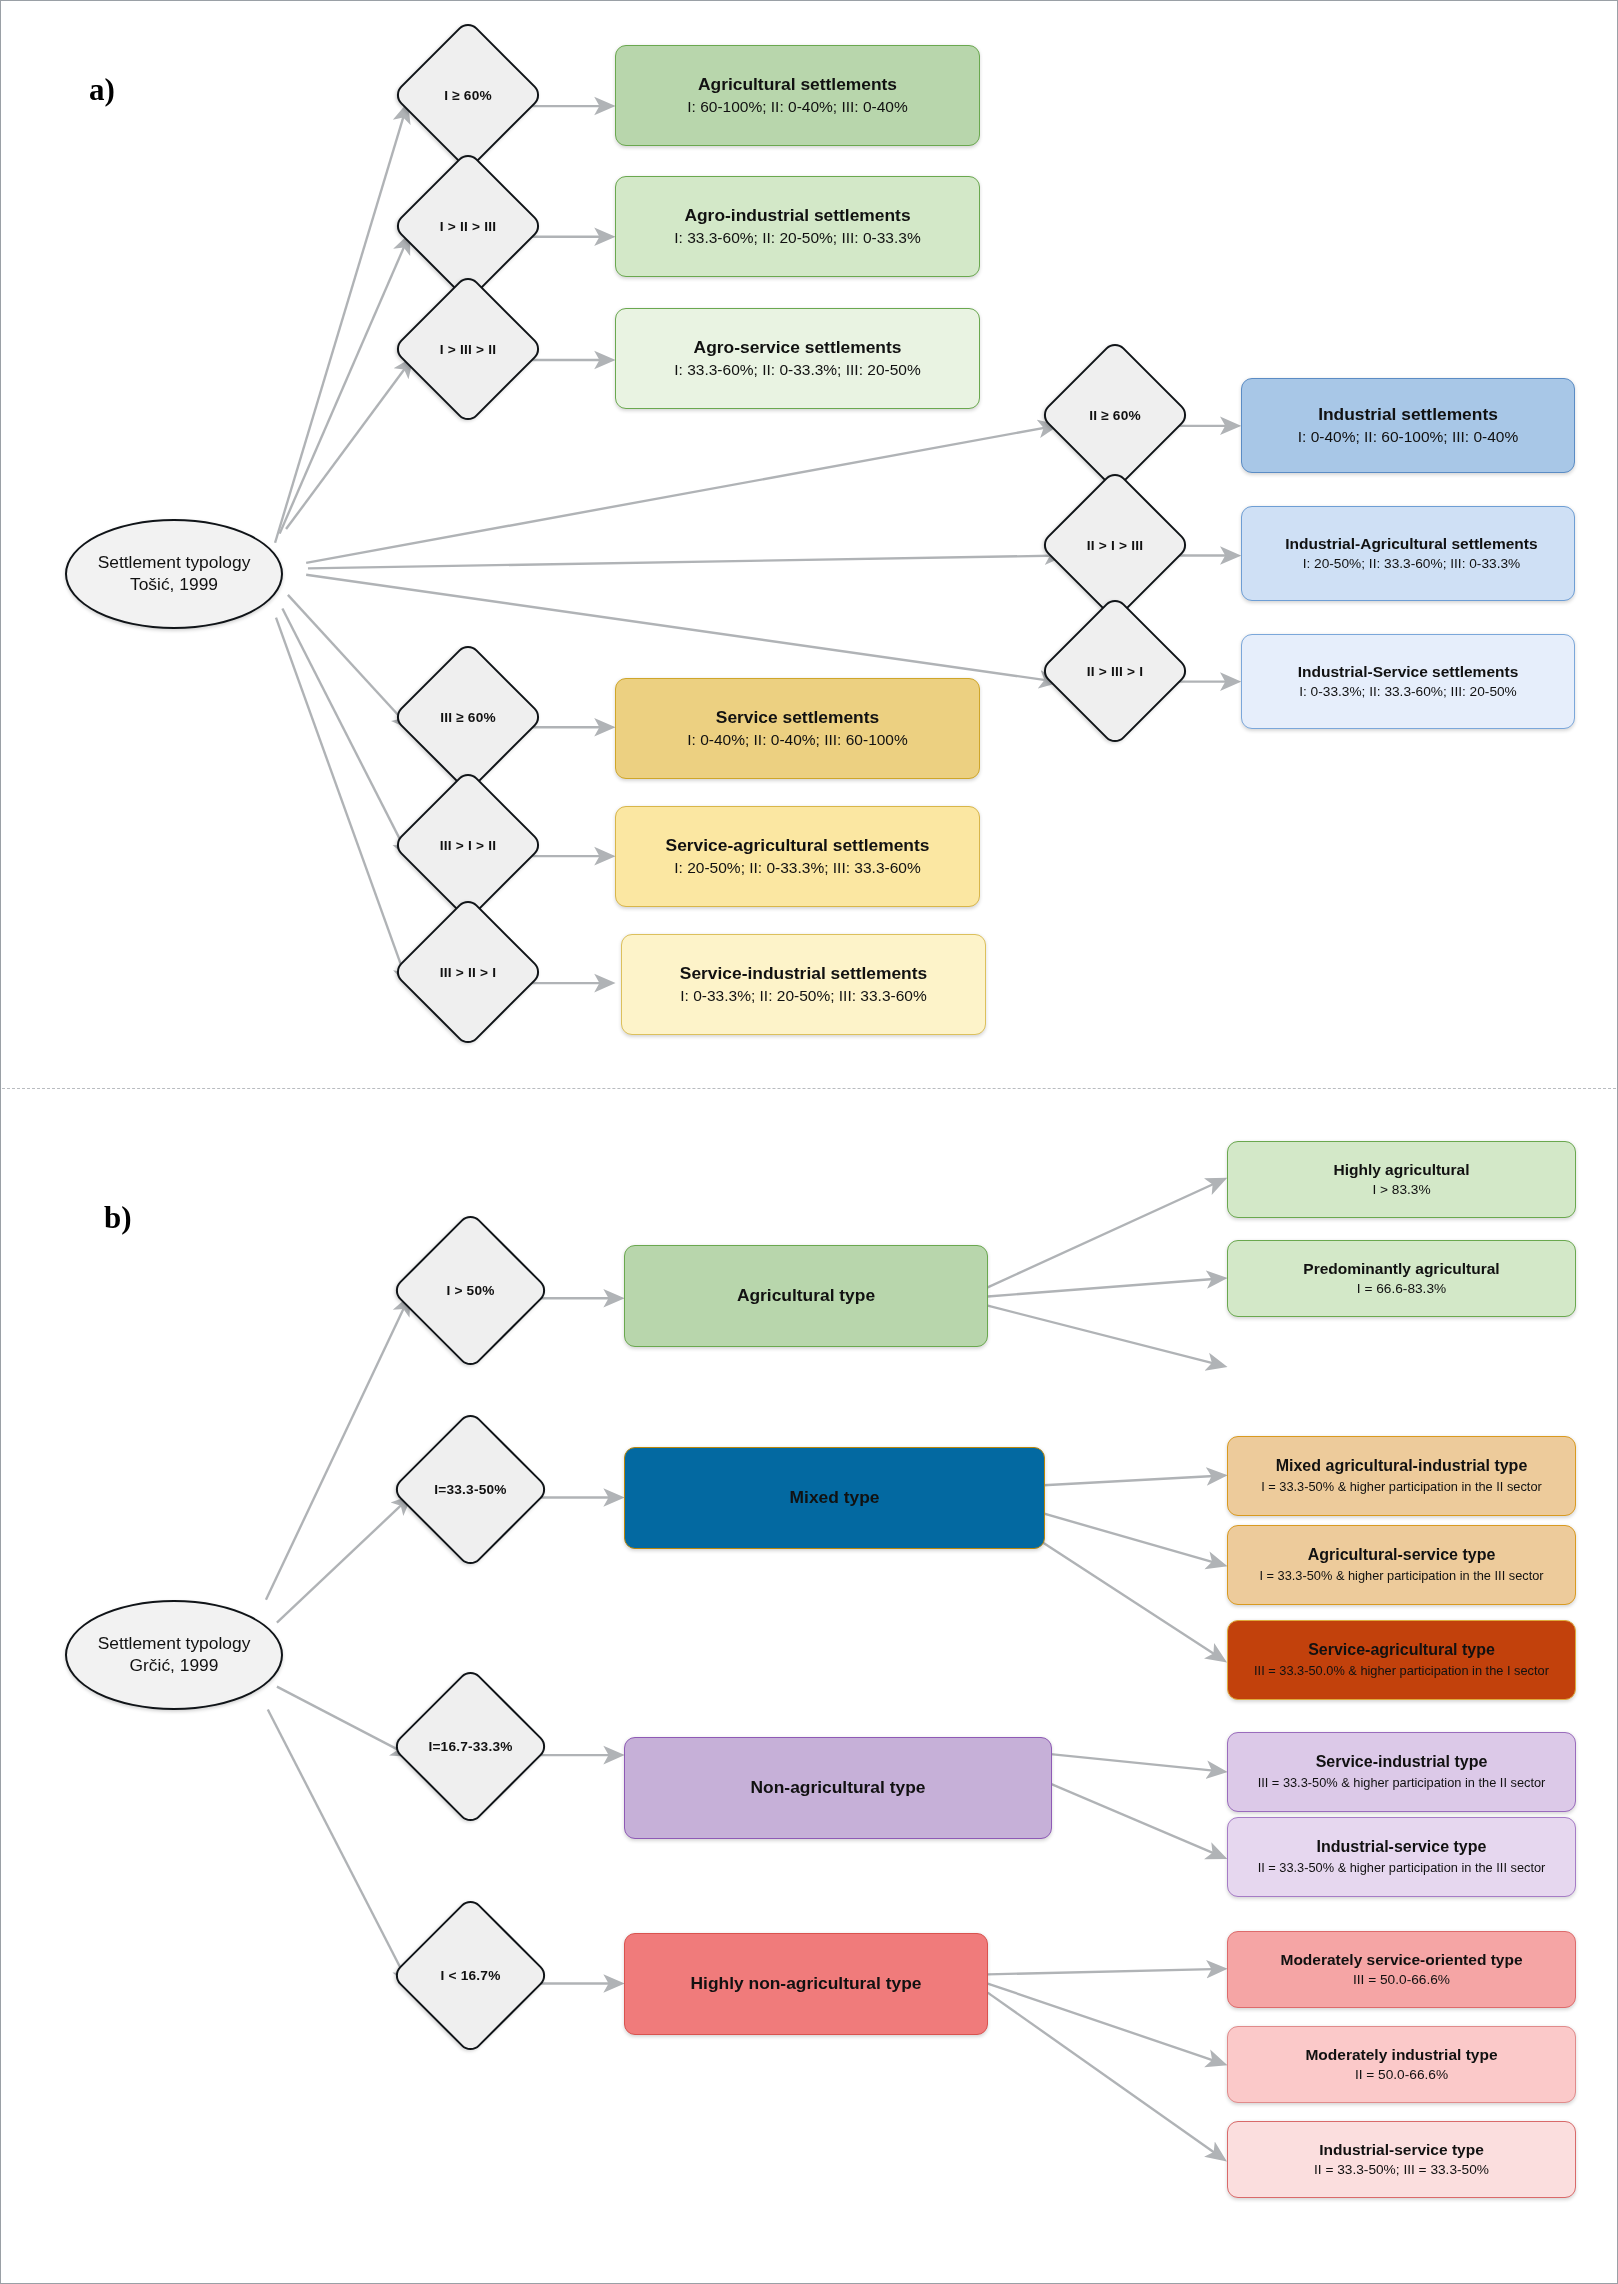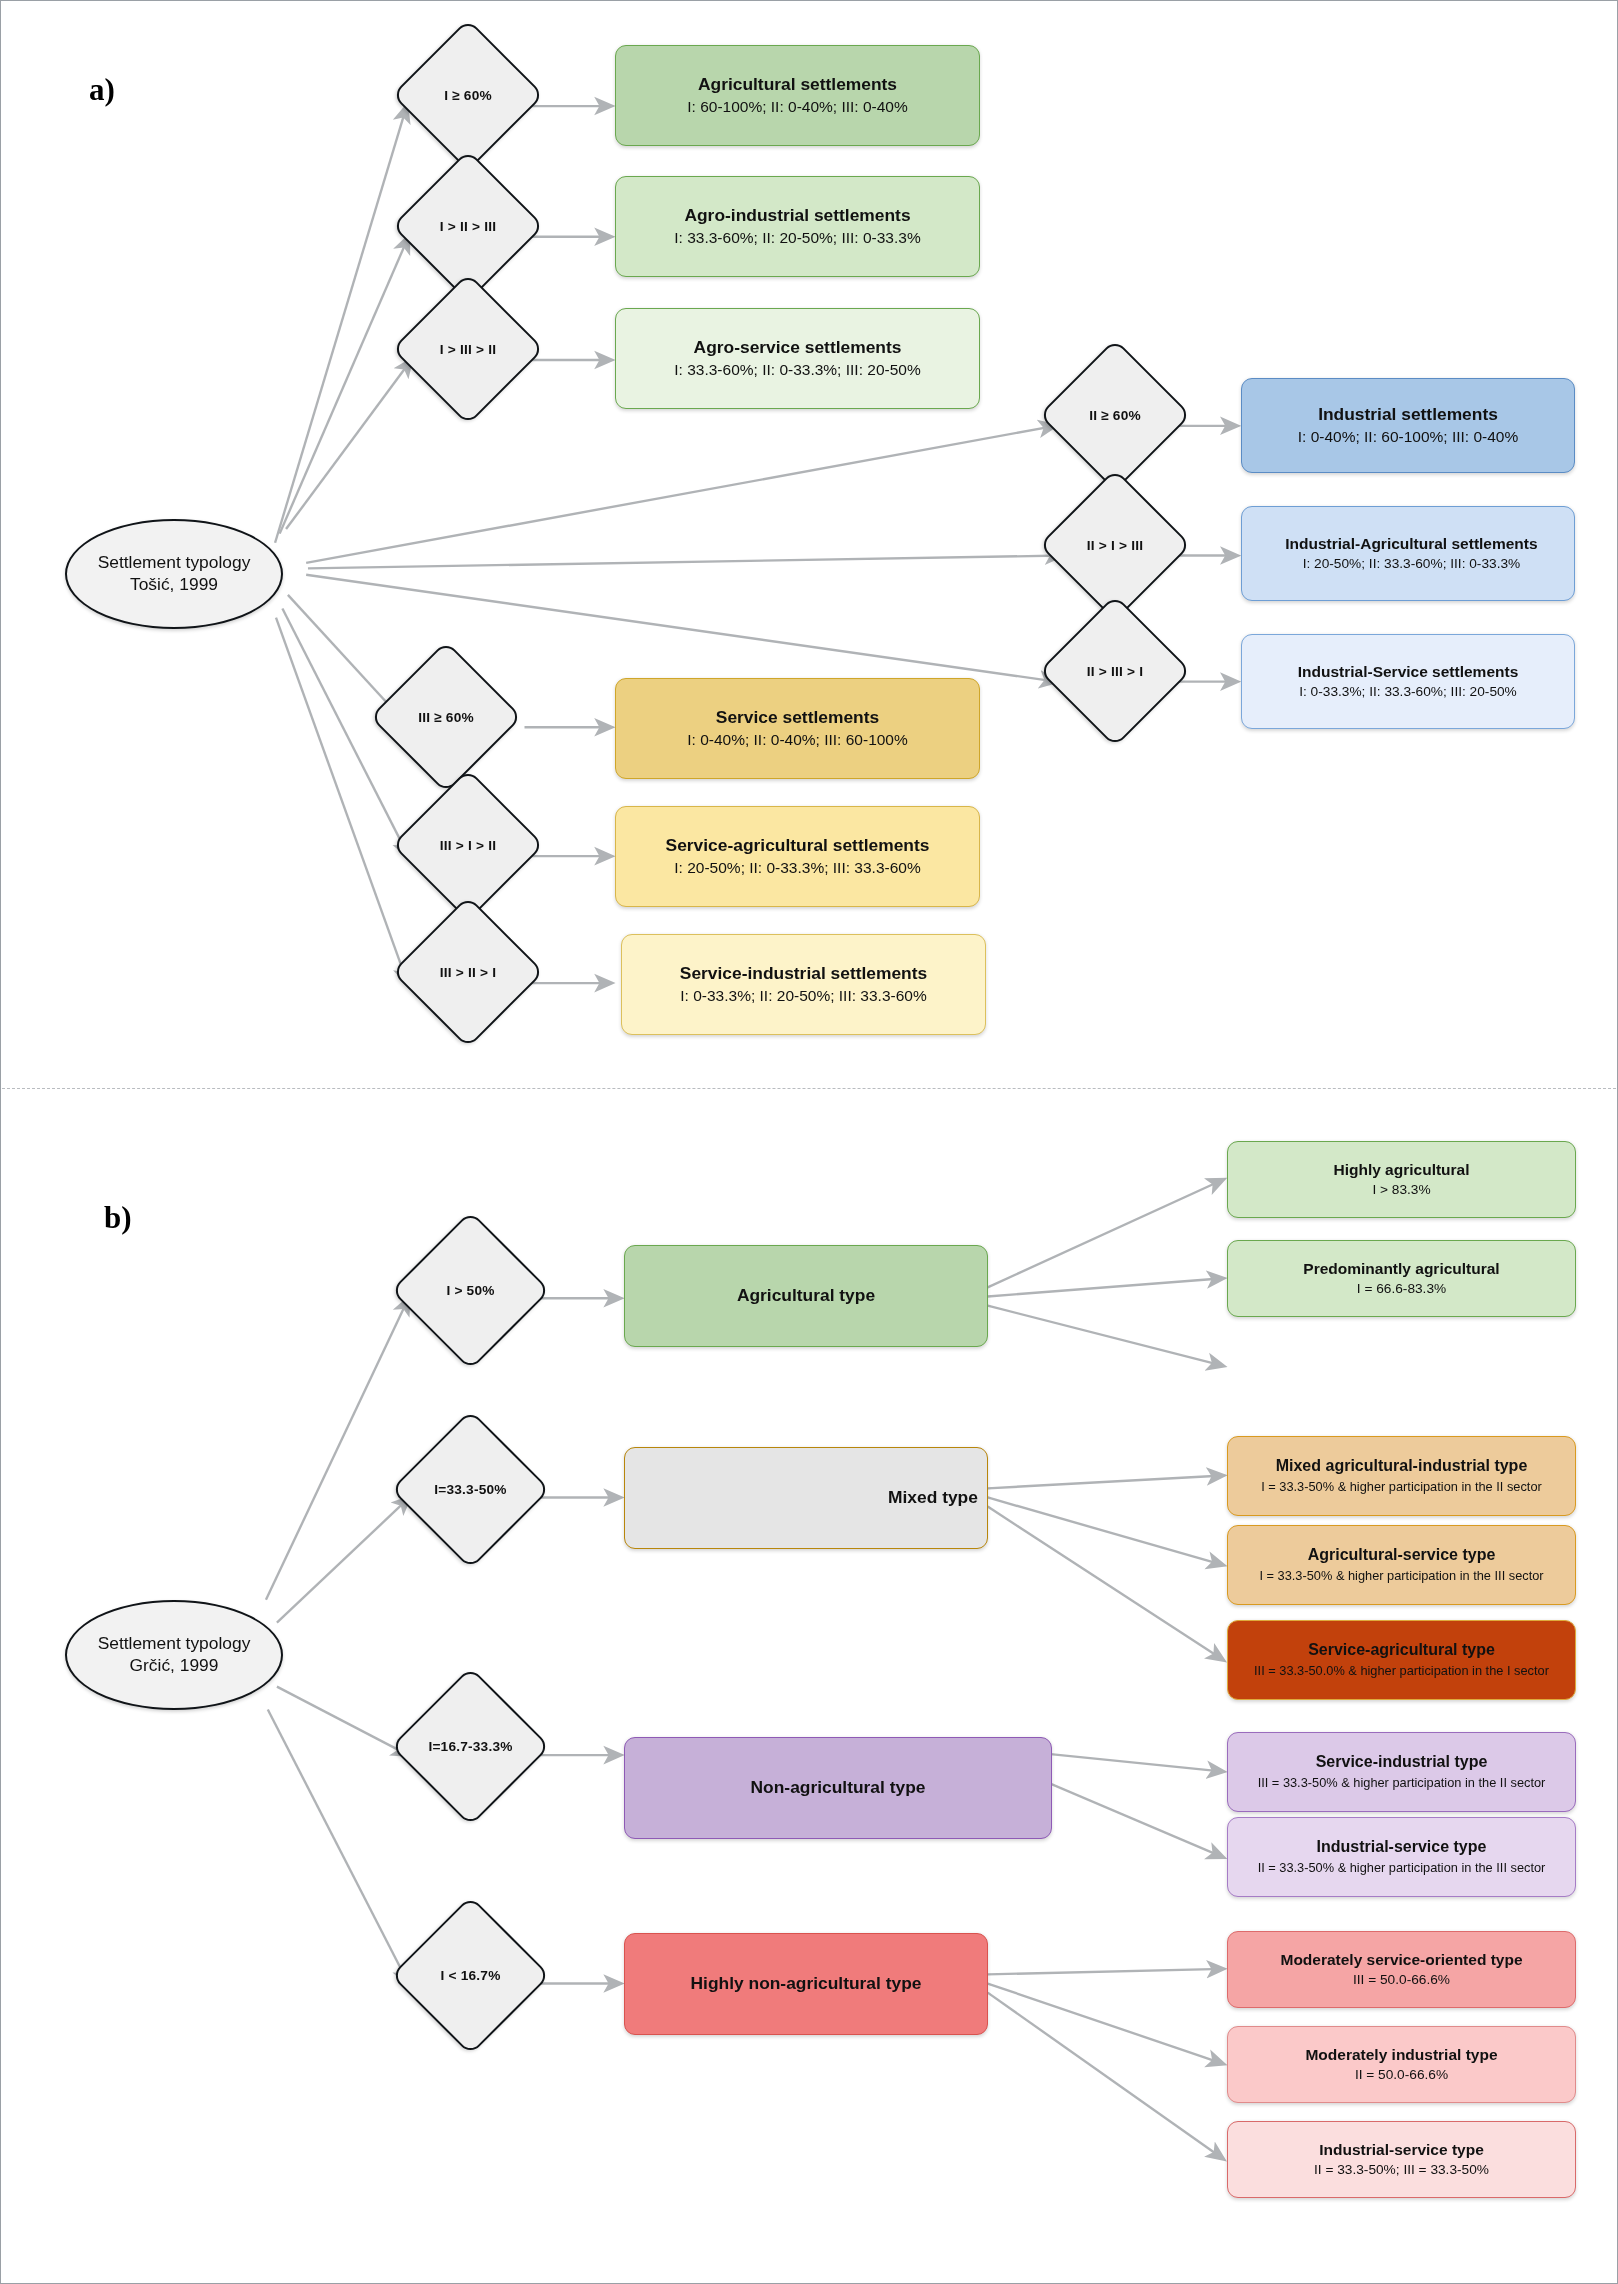--- a/index.html
+++ b/index.html
@@ -144,21 +144,21 @@
     <div class="dia-text">I ≥ 60%</div>
   </div>
   <div class="diamond" style="left:413px;top:171px;width:108px;height:108px;">
     <div class="dia-shape"></div>
     <div class="dia-text">I &gt; II &gt; III</div>
   </div>
   <div class="diamond" style="left:413px;top:294px;width:108px;height:108px;">
     <div class="dia-shape"></div>
     <div class="dia-text">I &gt; III &gt; II</div>
   </div>
-  <div class="diamond" style="left:391px;top:662px;width:108px;height:108px;">
+  <div class="diamond" style="left:413px;top:662px;width:108px;height:108px;">
     <div class="dia-shape"></div>
     <div class="dia-text">III ≥ 60%</div>
   </div>
   <div class="diamond" style="left:413px;top:790px;width:108px;height:108px;">
     <div class="dia-shape"></div>
     <div class="dia-text">III &gt; I &gt; II</div>
   </div>
   <div class="diamond" style="left:413px;top:917px;width:108px;height:108px;">
     <div class="dia-shape"></div>
     <div class="dia-text">III &gt; II &gt; I</div>
@@ -237,21 +237,21 @@
     <div class="dia-text">I=16.7-33.3%</div>
   </div>
   <div class="diamond" style="left:413px;top:1918px;width:113px;height:113px;">
     <div class="dia-shape"></div>
     <div class="dia-text">I &lt; 16.7%</div>
   </div>
 
   <div class="node" style="left:623px;top:1244px;width:364px;height:102px;background:#b8d6ac;border:1.8px solid #6aa84f;">
     <div class="title">Agricultural type</div>
   </div>
-  <div class="node" style="left:623px;top:1446px;width:364px;height:102px;background:#e5e5e5;border:1.8px solid #b8860b;align-items:flex-end;">
+  <div class="node" style="left:623px;top:1446px;width:421px;height:102px;background:#0369a1;border:1.8px solid #b8860b;">
     <div class="title">Mixed type</div>
   </div>
   <div class="node" style="left:623px;top:1703px;width:428px;height:102px;background:#c6b0d8;border:1.8px solid #8e5ab5;margin-top:33px;">
     <div class="title">Non-agricultural type</div>
   </div>
   <div class="node" style="left:623px;top:1932px;width:364px;height:102px;background:#f07b7b;border:1.8px solid #d9534f;">
     <div class="title">Highly non-agricultural type</div>
   </div>
 
   <div class="node small" style="left:1226px;top:1140px;width:349px;height:77px;background:#d3e8c8;border:1.8px solid #6aa84f;">

